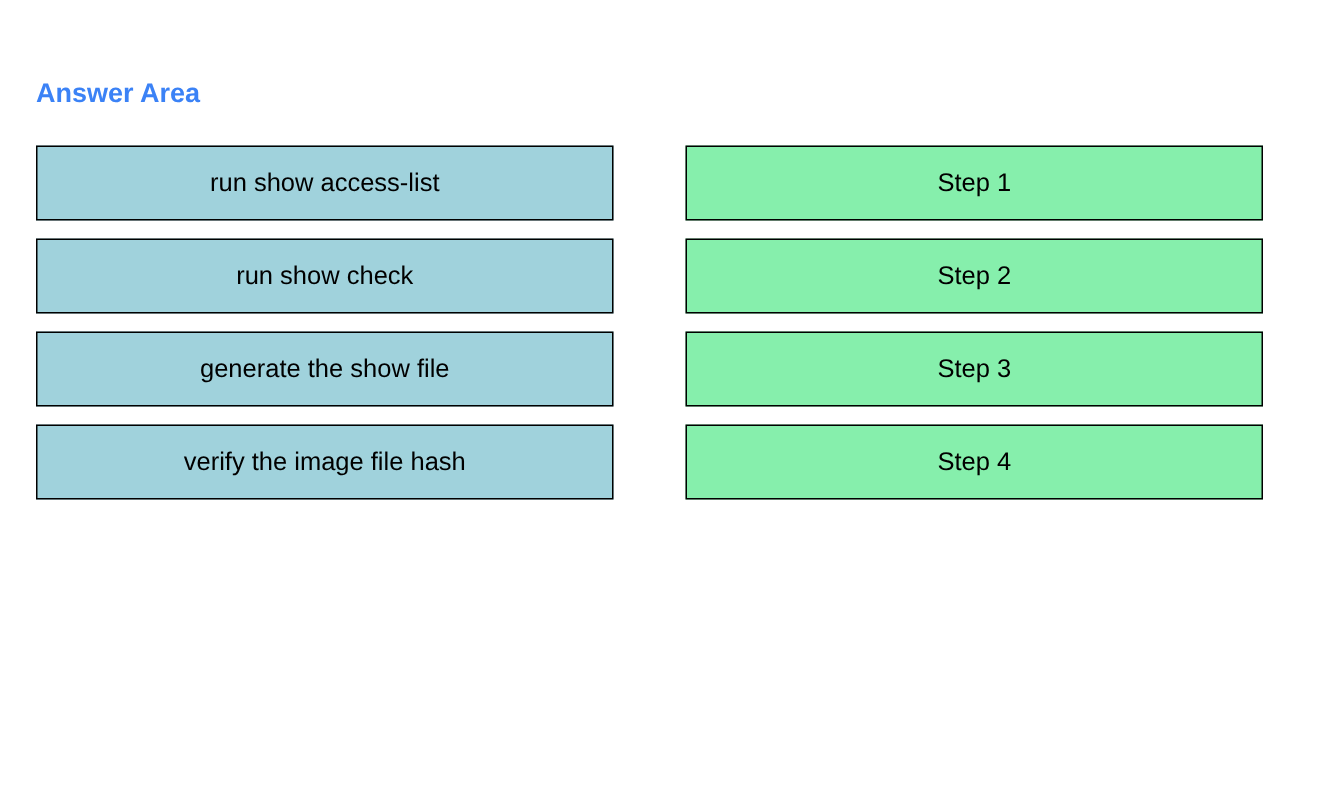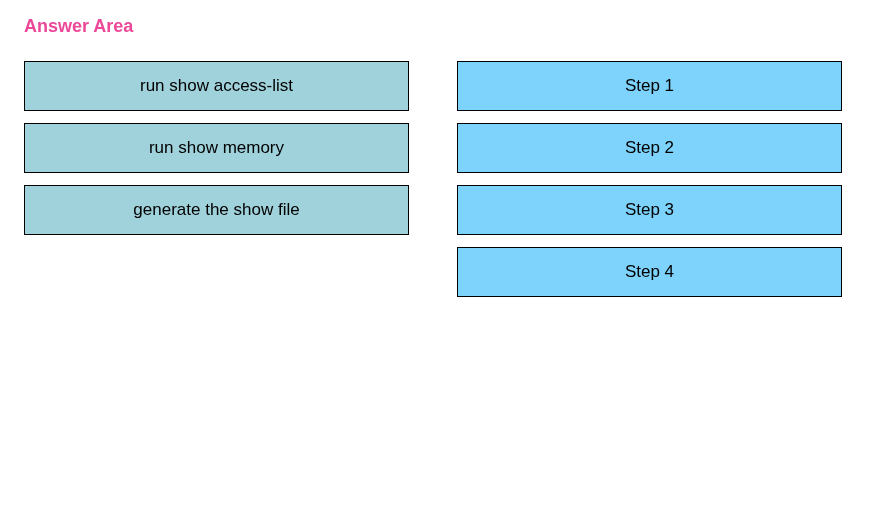--- a/index.html
+++ b/index.html
@@ -9,22 +9,23 @@
     }
     body {
       font-family: Arial, sans-serif;
       background: #ffffff;
       padding: 16px 24px;
       width: 886px;
     }
     .title {
       font-size: 18px;
       font-weight: bold;
-      color: #ec4899;
+      color: #3b82f6;
       margin-bottom: 24px;
+      margin-top: 36px;
     }
     .columns {
       display: flex;
       gap: 48px;
     }
     .column {
       display: flex;
       flex-direction: column;
       gap: 12px;
     }
@@ -36,33 +37,34 @@
       align-items: center;
       justify-content: center;
       font-size: 17px;
       color: #000;
       cursor: move;
     }
     .source-item {
       background-color: #a0d2dc;
     }
     .target-item {
-      background-color: #7dd3fc;
+      background-color: #86efac;
     }
   </style>
 </head>
 <body>
 
 <div class="title">Answer Area</div>
 
 <div class="columns">
   <div class="column">
     <div class="item source-item">run show access-list</div>
-    <div class="item source-item">run show memory</div>
+    <div class="item source-item">run show check</div>
     <div class="item source-item">generate the show file</div>
+    <div class="item source-item">verify the image file hash</div>
   </div>
   <div class="column">
     <div class="item target-item">Step 1</div>
     <div class="item target-item">Step 2</div>
     <div class="item target-item">Step 3</div>
     <div class="item target-item">Step 4</div>
   </div>
 </div>
 
 </body></html>

